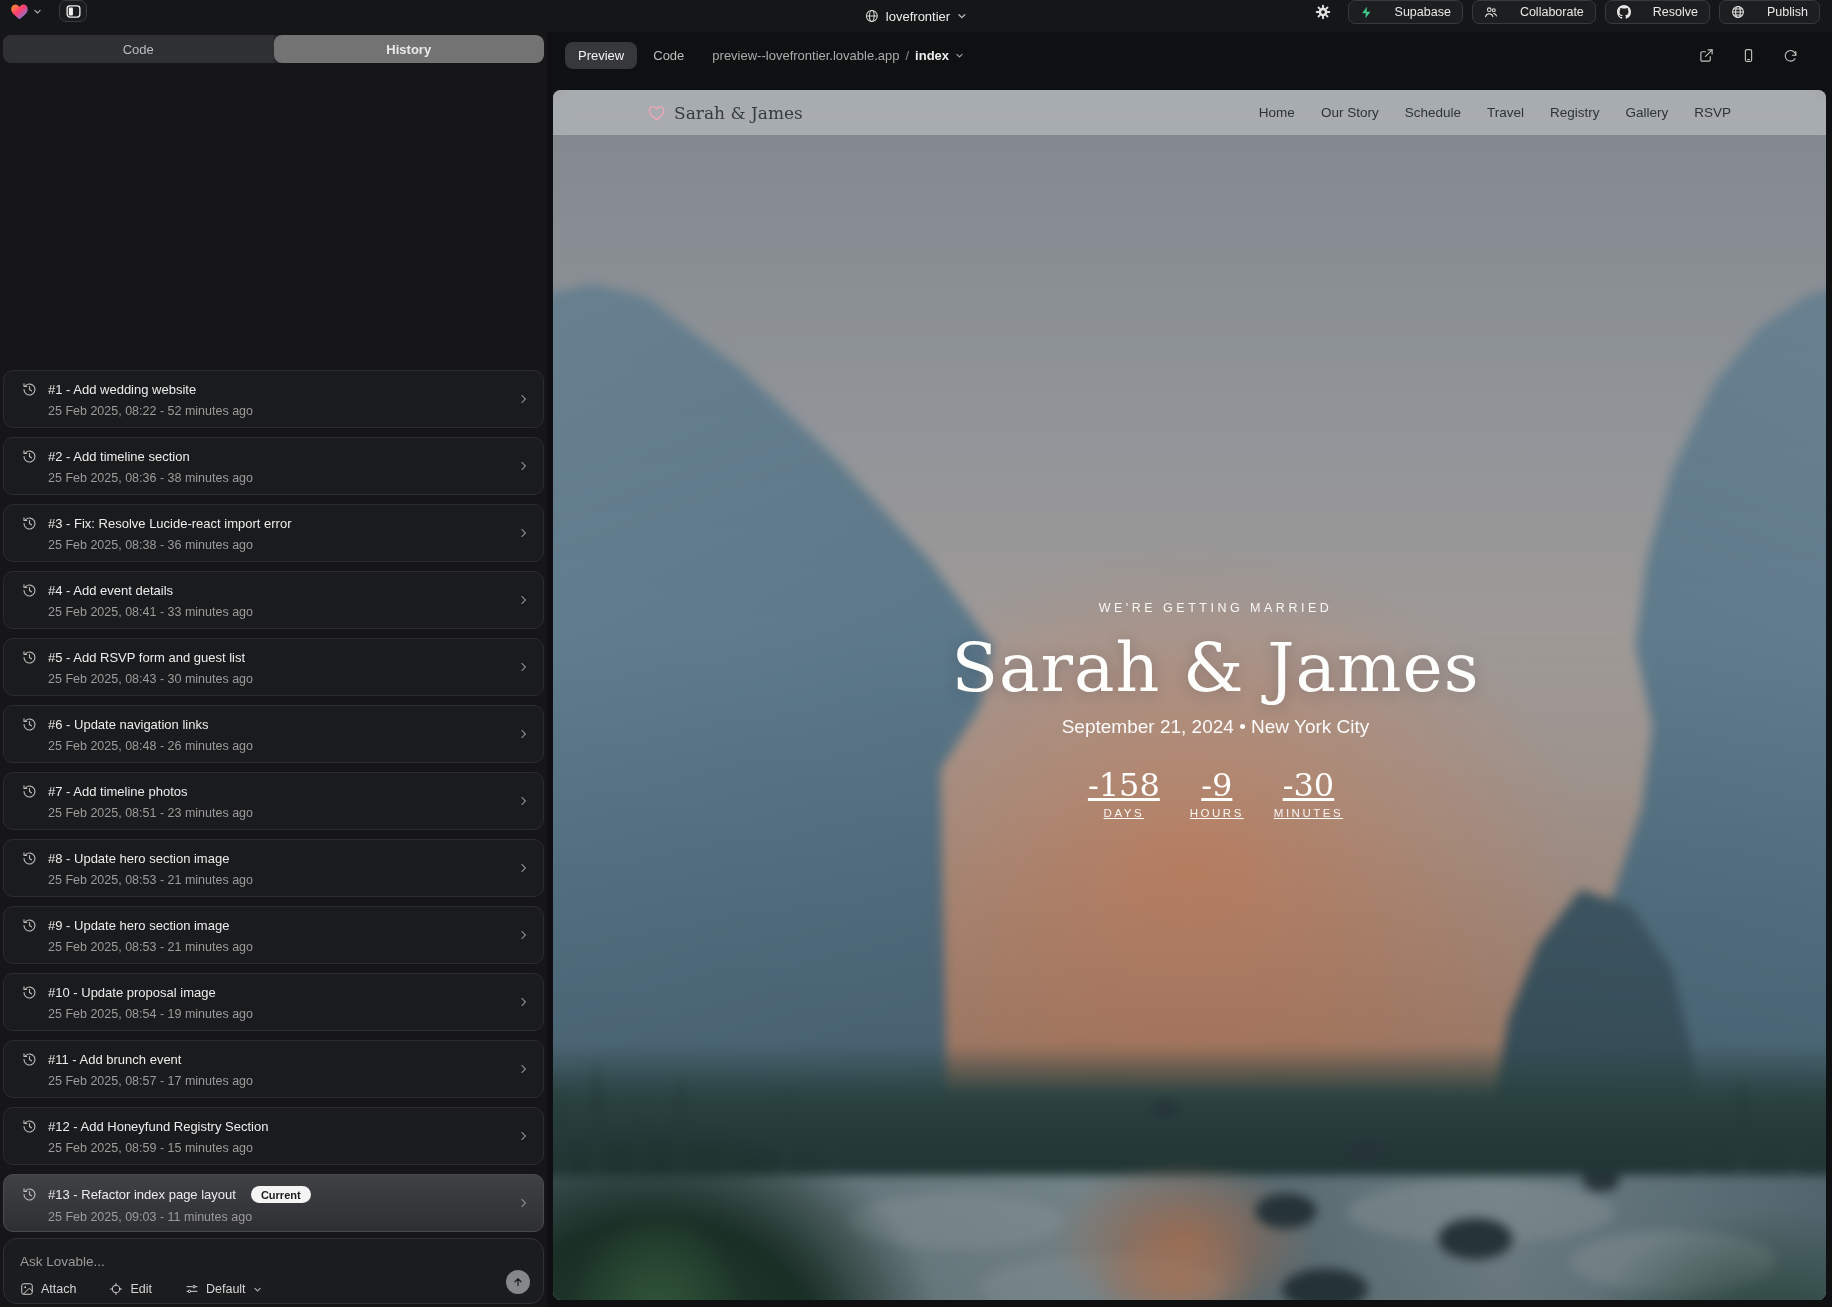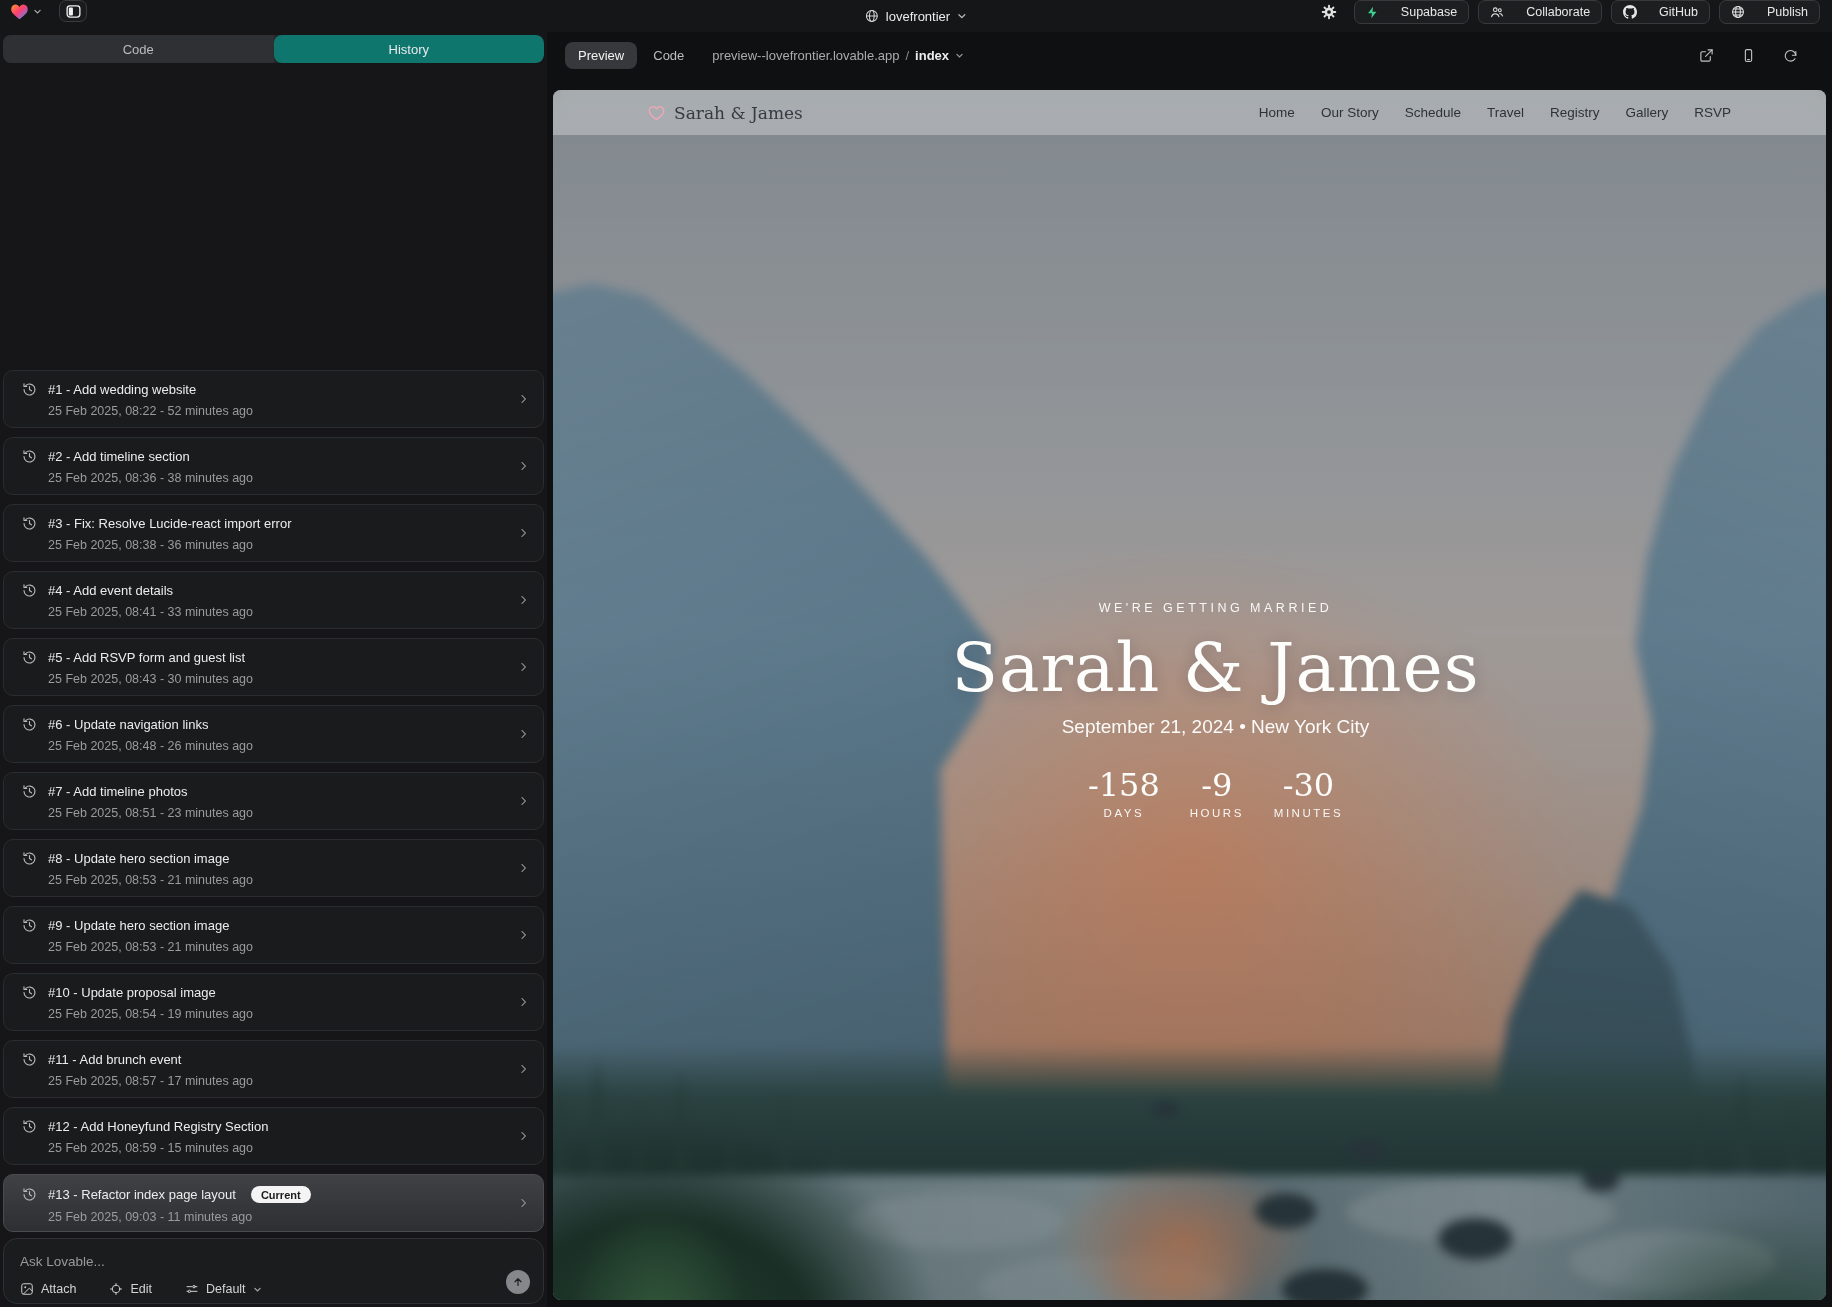--- a/index.html
+++ b/index.html
@@ -25,21 +25,21 @@
 
   
   .main { flex:1; display:flex; min-height:0; }
   .left { width:547px; flex:0 0 547px; background:#161618; display:flex; flex-direction:column; padding:3px; }
   .right { flex:1; display:flex; flex-direction:column; min-width:0; background:#0f1011; }
 
   
   .seg { height:28px; flex:0 0 28px; display:flex; background:#26272a; border-radius:8px; overflow:hidden; }
   .seg-tab { flex:1; display:flex; align-items:center; justify-content:center; font-size:13px; cursor:pointer; }
   .seg-tab.is-chat { background:#2e3034; color:#b9bcc0; }
-  .seg-tab.is-history { background:#0f766e; color:#e7e9eb; border-radius:8px; }
+  .seg-tab.is-history { background:#737373; color:#e7e9eb; border-radius:8px;font-weight:bold; }
 
   
   .history-list { flex:1; display:flex; flex-direction:column; justify-content:flex-end;
                   gap:9px; padding:0 0 6px 0; overflow:hidden; }
   .history-item { position:relative; height:58px; flex:0 0 58px; border:1px solid #2b2c2f;
                   border-radius:10px; background:#1a1b1d; padding:11px 40px 0 18px; cursor:pointer; }
   .history-item.current { background:linear-gradient(180deg,#404145,#2e2f32); border-color:#4a4b4f; }
   .hi-row { display:flex; align-items:center; gap:11px; }
   .hi-title { font-size:13px; color:#ececec; white-space:nowrap; }
   .hi-badge { background:#f4f4f4; color:#1b1b1b; font-size:11px; font-weight:700;
@@ -128,21 +128,21 @@
 
   
   .hero { position:absolute; left:16px; right:0; top:0; display:flex; flex-direction:column;
           align-items:center; padding-top:511px; color:#fdfdfb; text-align:center;padding-left:36px; }
   .hero-eyebrow { font-size:12.5px; letter-spacing:3.5px; color:rgba(255,255,255,.93); }
   .hero-title { font-family:"DejaVu Serif", serif; font-size:68px; font-weight:400;
                 letter-spacing:1px; margin-top:17px; line-height:1.05;
                 text-shadow:0 2px 14px rgba(40,40,60,.25); }
   .hero-date { font-size:19px; font-weight:300; margin-top:13px; color:rgba(255,255,255,.96); }
   .countdown { display:flex; gap:30px; margin-top:31px; align-items:flex-end; }
-  .cd-item { display:flex; flex-direction:column; align-items:center; min-width:46px; }
+  .cd-item { display:flex; flex-direction:column; align-items:center; min-width:46px;text-decoration:underline; }
   .cd-value { font-family:"DejaVu Serif", serif; font-size:32px; line-height:1; }
   .cd-label { font-size:11.5px; letter-spacing:2.5px; margin-top:6px; color:rgba(255,255,255,.92); }
 
   svg { display:block; }
 </style>
 </head>
 <body>
 
 <div class="app">
 
@@ -232,21 +232,21 @@
             </svg>
         </span>
         <span>Collaborate</span>
       </button>
       <button class="tb-btn">
         <span class="icon">
           <svg width="14" height="14" viewBox="0 0 16 16" fill="#e6e6e6">
               <path d="M8 0C3.58 0 0 3.58 0 8c0 3.54 2.29 6.53 5.47 7.59.4.07.55-.17.55-.38 0-.19-.01-.82-.01-1.49-2.01.37-2.53-.49-2.69-.94-.09-.23-.48-.94-.82-1.13-.28-.15-.68-.52-.01-.53.63-.01 1.08.58 1.23.82.72 1.21 1.87.87 2.33.66.07-.52.28-.87.51-1.07-1.78-.2-3.64-.89-3.64-3.95 0-.87.31-1.59.82-2.15-.08-.2-.36-1.02.08-2.12 0 0 .67-.21 2.2.82.64-.18 1.32-.27 2-.27s1.36.09 2 .27c1.53-1.04 2.2-.82 2.2-.82.44 1.1.16 1.92.08 2.12.51.56.82 1.27.82 2.15 0 3.07-1.87 3.75-3.65 3.95.29.25.54.73.54 1.48 0 1.07-.01 1.93-.01 2.2 0 .21.15.46.55.38A8.01 8.01 0 0 0 16 8c0-4.42-3.58-8-8-8z"></path>
             </svg>
         </span>
-        <span>GitHub</span>
+        <span>Resolve</span>
       </button>
       <button class="tb-btn">
         <span class="icon">
           <svg width="14" height="14" viewBox="0 0 16 16" fill="none" stroke="#e6e6e6" stroke-width="1.2">
               <circle cx="8" cy="8" r="6.2"></circle>
               <ellipse cx="8" cy="8" rx="2.7" ry="6.2"></ellipse>
               <path d="M1.8 8h12.4M2.6 4.6h10.8M2.6 11.4h10.8"></path>
             </svg>
         </span>
         <span>Publish</span>

